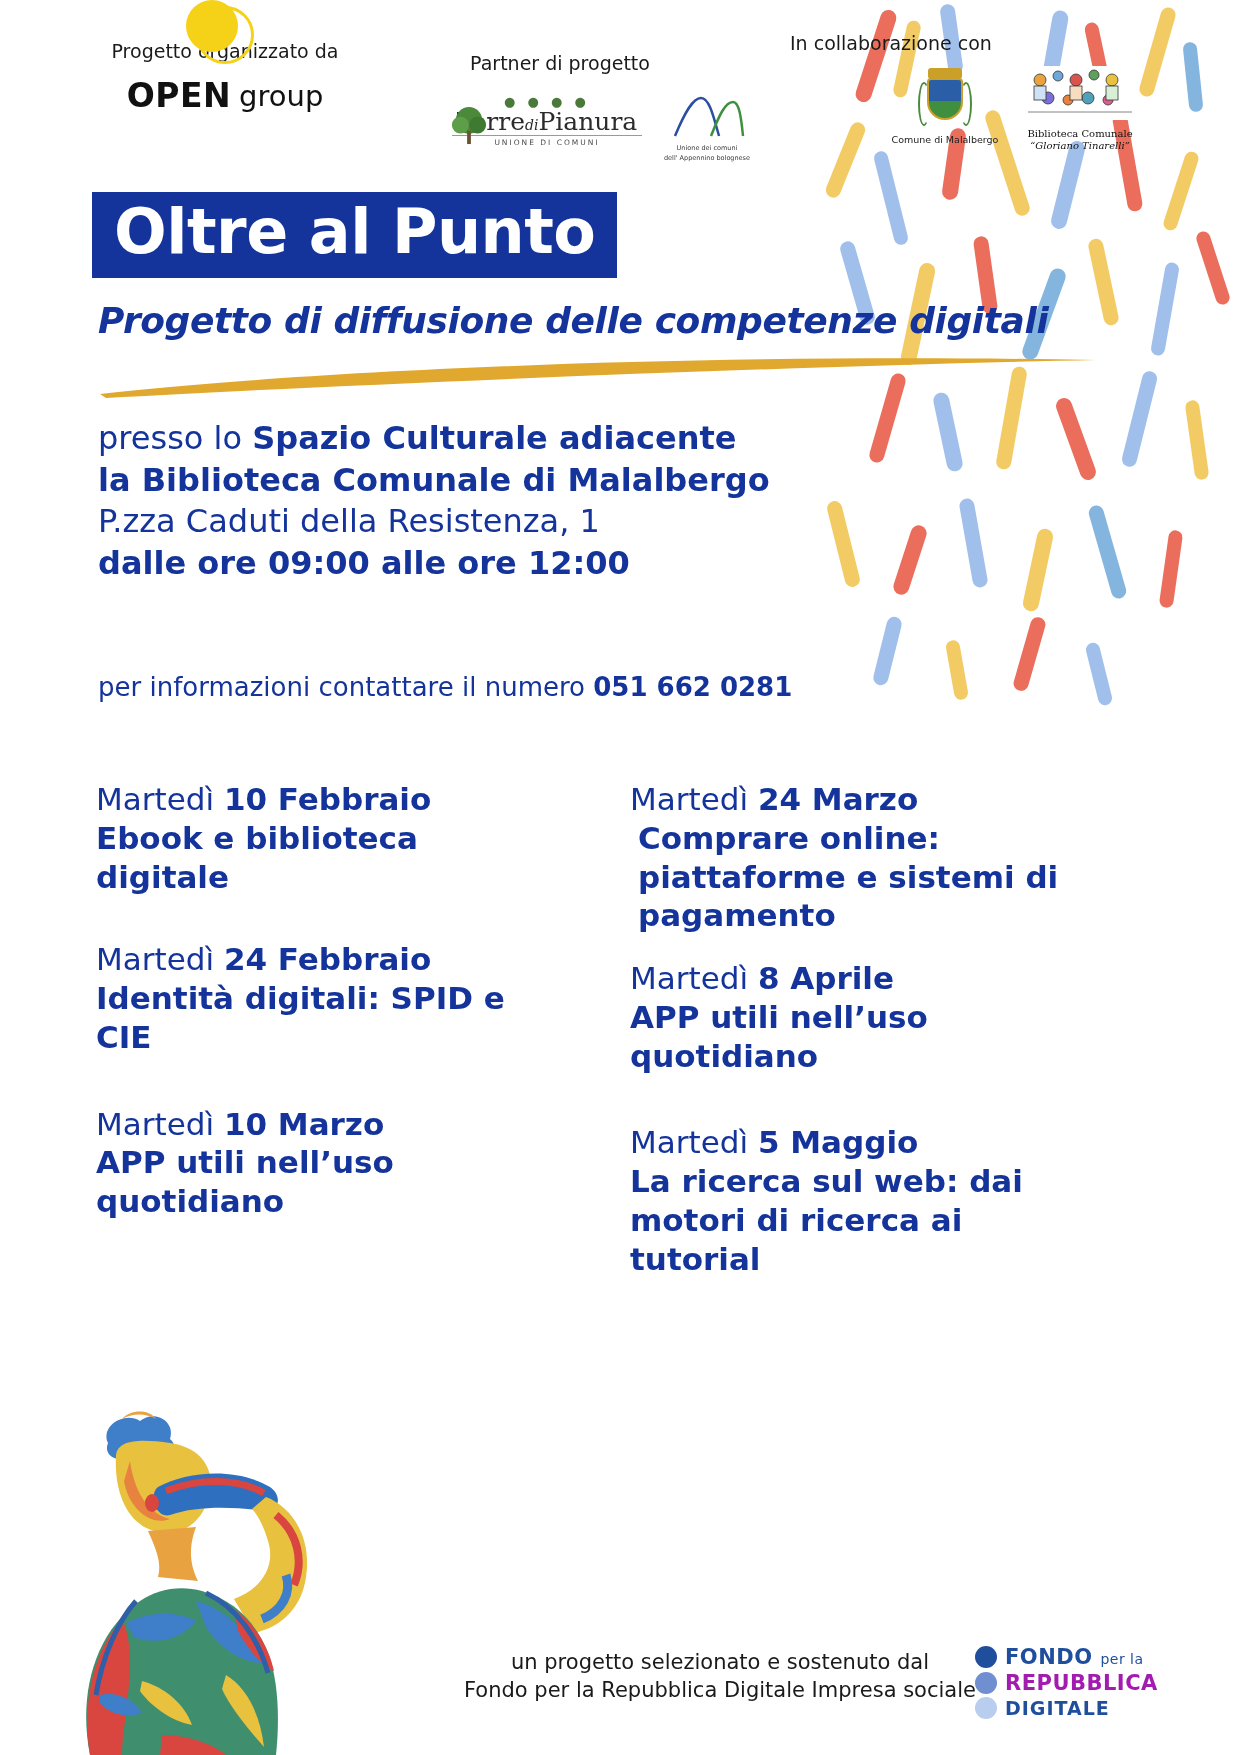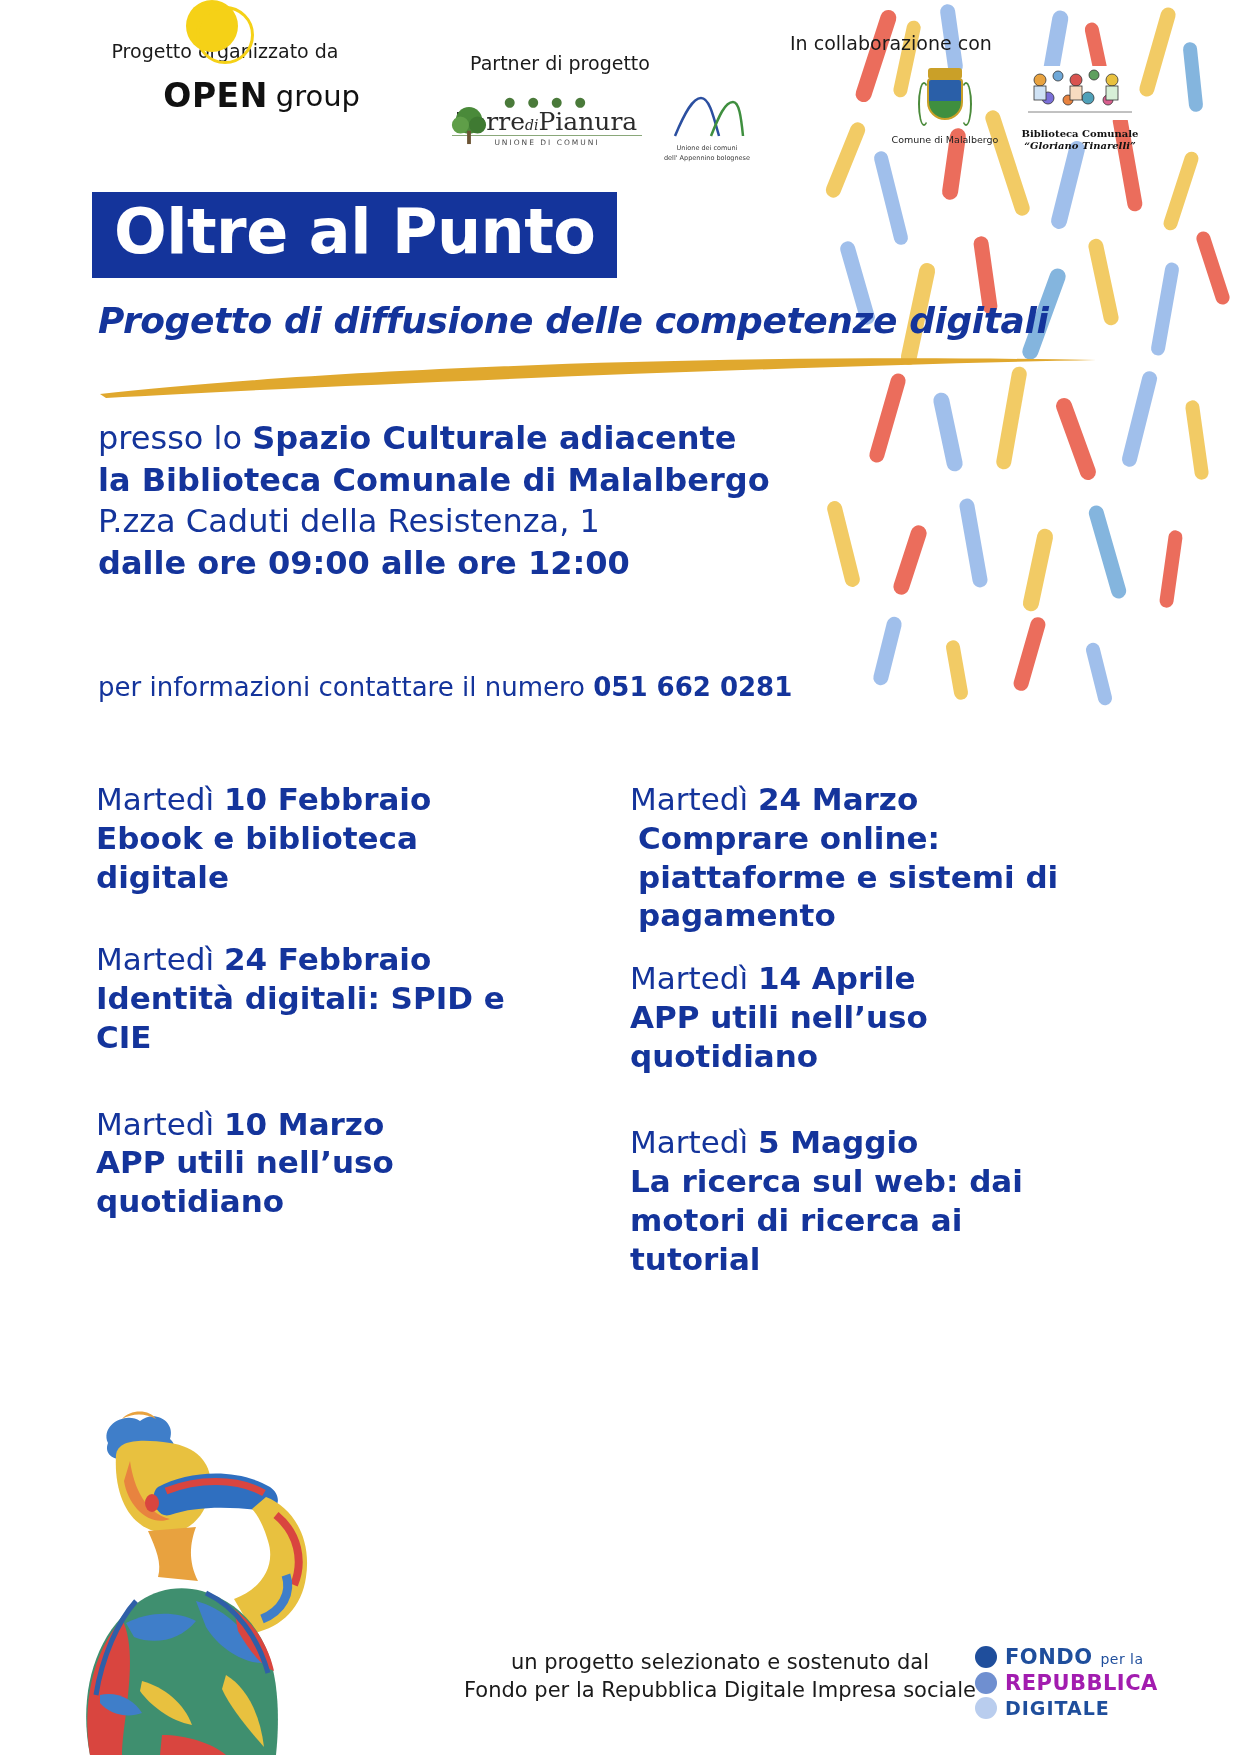--- a/index.html
+++ b/index.html
@@ -38,21 +38,21 @@
     font-size: 19px;
     color: #1a1a1a;
     font-family: "DejaVu Sans", sans-serif;
     white-space: nowrap;
   }
 
   
   .open-logo-wrap {
     display: flex;
     align-items: center;
-    justify-content: flex-end;
+    justify-content: center;
     margin-top: 14px;
   }
   .open-text {
     font-size: 33px;
     font-weight: bold;
     letter-spacing: 0.5px;
     color: #111;
   }
   .open-group-text {
     font-size: 29px;
@@ -143,21 +143,21 @@
 
   
   .biblio-logo {
     width: 112px; height: 62px;
     margin: 0 auto;
     position: relative;
     overflow: hidden;
   }
   .biblio-name {
     font-size: 10px;
-    font-weight: bold;
+    font-weight: normal;
     font-family: "DejaVu Serif", serif;
     color: #111;
     line-height: 1.2;
     margin-top: 4px;
   }
   .biblio-name .q { font-style: italic; }
 
   
   .title-box {
     position: absolute;
@@ -452,21 +452,21 @@
         <div class="sched-topic">APP utili nell’uso quotidiano</div>
       </div>
     </div>
 
     <div class="sched-col col-right">
       <div class="sched-item" style="margin-bottom:24px;">
         <div class="sched-date"><span>Martedì </span><span class="b">24 Marzo</span></div>
         <div class="sched-topic" style="padding-left:8px;">Comprare online: piattaforme e sistemi di pagamento</div>
       </div>
       <div class="sched-item" style="margin-bottom:48px;">
-        <div class="sched-date"><span>Martedì </span><span class="b">14 Aprile</span></div>
+        <div class="sched-date"><span>Martedì </span><span class="b">8 Aprile</span></div>
         <div class="sched-topic">APP utili nell’uso quotidiano</div>
       </div>
       <div class="sched-item">
         <div class="sched-date"><span>Martedì </span><span class="b">5 Maggio</span></div>
         <div class="sched-topic">La ricerca sul web: dai motori di ricerca ai tutorial</div>
       </div>
     </div>
   </div>
 
   <svg class="illustration" viewBox="0 0 330 360">

